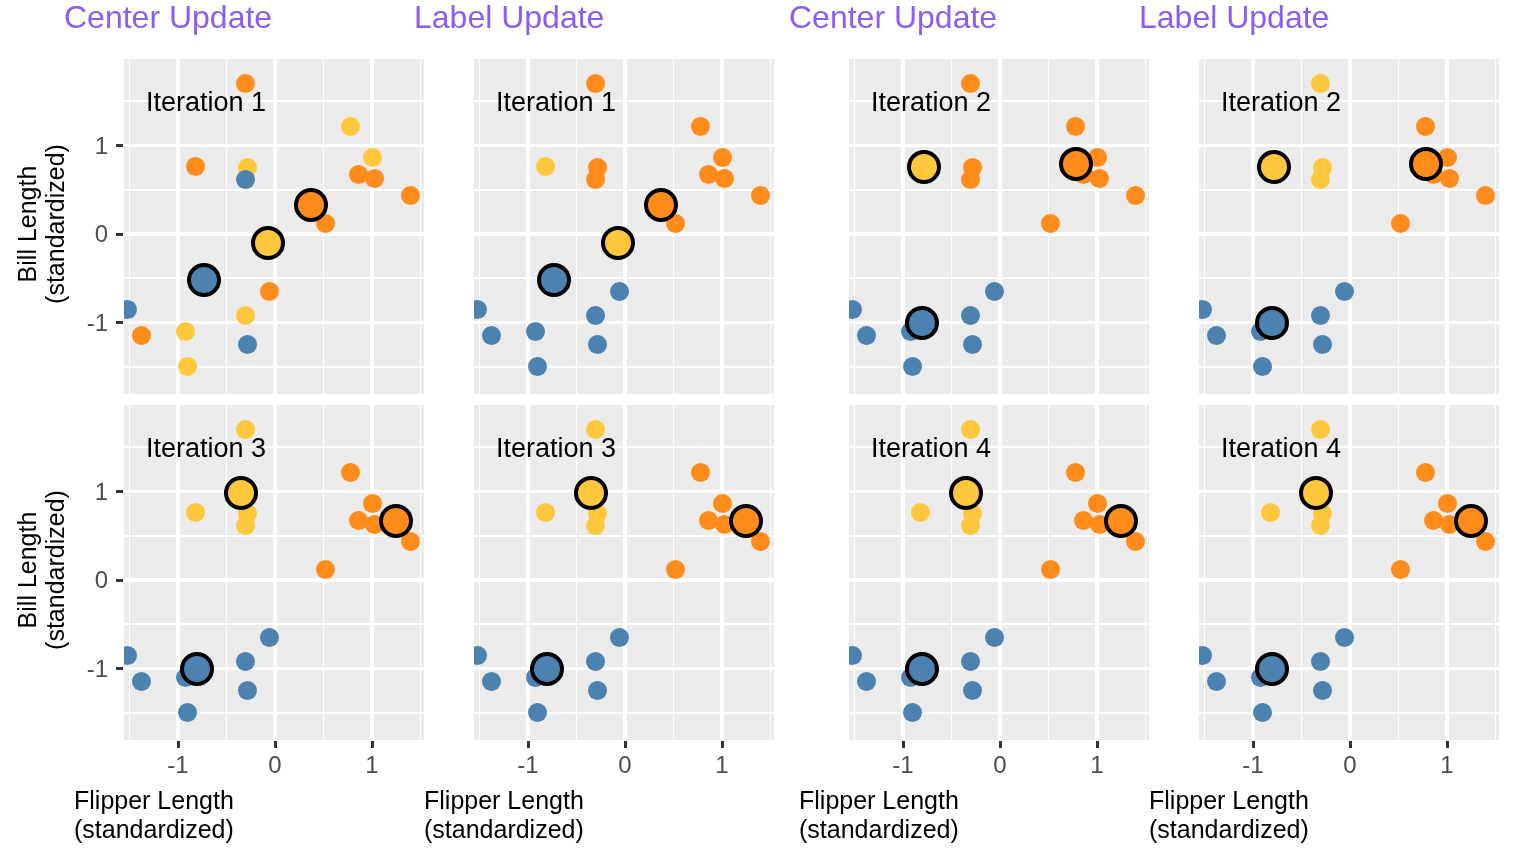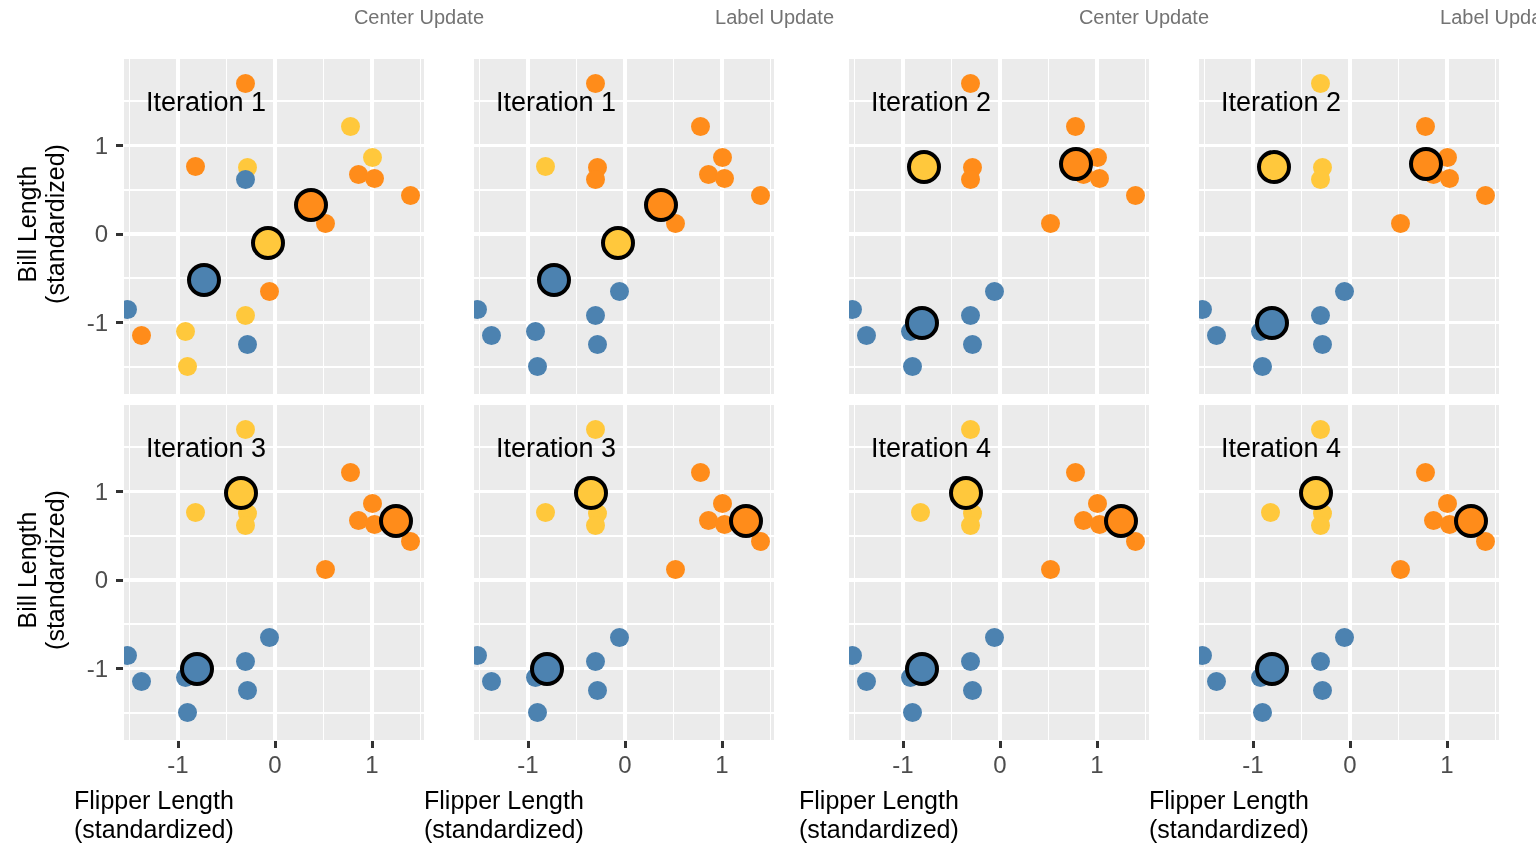--- a/index.html
+++ b/index.html
@@ -1,21 +1,21 @@
 <!DOCTYPE html>
 <html><head>
 <meta charset="utf-8">
 <style>
   html,body{margin:0;padding:0;background:#ffffff;}
   body{width:1536px;height:864px;font-family:"Liberation Sans",sans-serif;color:#000;overflow:hidden;}
   #figure{position:relative;width:1536px;height:864px;}
 
   .col-title{
-    position:absolute;text-align:right;font-size:20px;line-height:31px;
-    color:#737373;letter-spacing:0px;white-space:nowrap;
+    position:absolute;text-align:left;font-size:32px;line-height:31px;
+    color:#8b5cf6;letter-spacing:0px;white-space:nowrap;
   }
 
   .ylab{
     position:absolute;font-size:25px;line-height:28px;text-align:center;
     transform:rotate(-90deg);transform-origin:50% 50%;white-space:nowrap;color:#000;
   }
   .xlab{
     position:absolute;font-size:25px;line-height:29px;text-align:left;
     white-space:nowrap;color:#000;
   }

